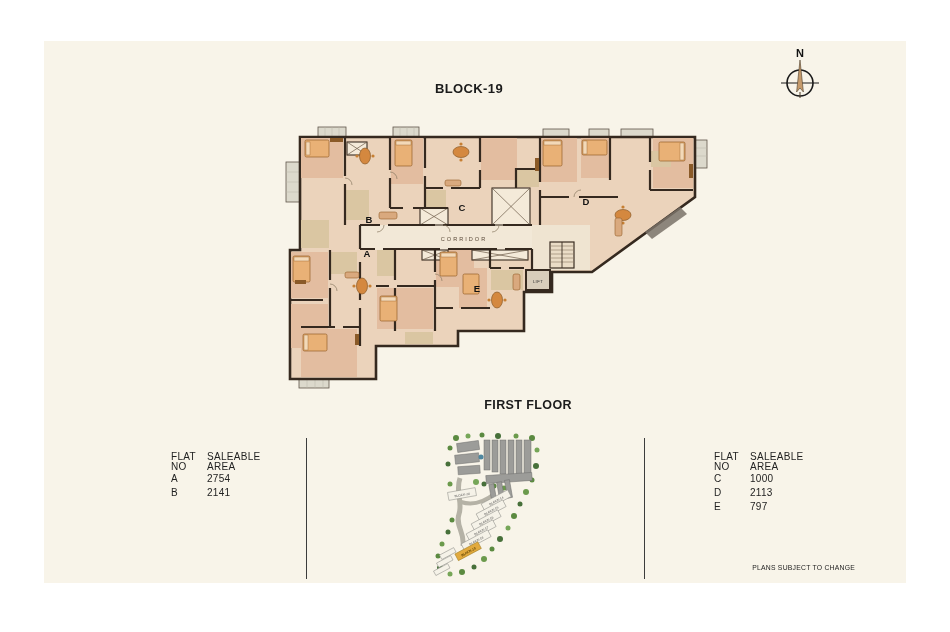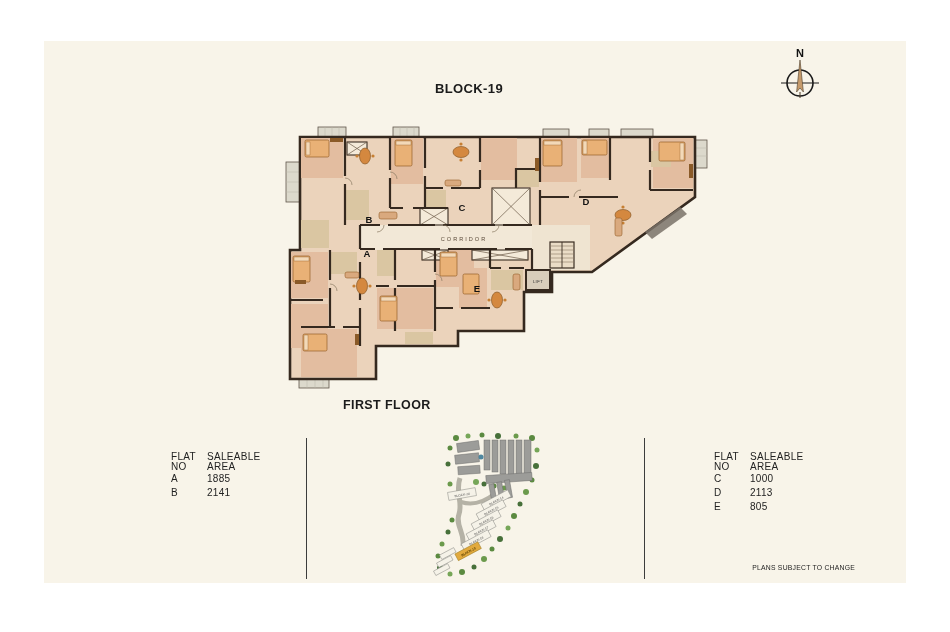--- a/index.html
+++ b/index.html
@@ -10,21 +10,21 @@
   .panel{
     position:absolute;left:44px;top:41px;width:862px;height:542px;
     background:#f8f4e9;
   }
   .abs{position:absolute;}
   .title{
     position:absolute;left:369px;top:81px;width:200px;text-align:center;
     font-size:13px;font-weight:bold;letter-spacing:.4px;color:#1b1b1b;
   }
   .floor-title{
-    position:absolute;left:343px;top:398px;width:200px;text-align:left;
+    position:absolute;left:372px;top:398px;width:200px;text-align:right;
     font-size:12.5px;font-weight:bold;letter-spacing:.4px;color:#1b1b1b;
   }
   .divider{
     position:absolute;top:438px;width:1px;height:141px;background:#3c3c3c;
   }
   .area-table{
     position:absolute;font-size:10px;line-height:9.5px;color:#222;
     letter-spacing:.3px;
   }
   .area-table .row{display:grid;grid-template-columns:36px auto;margin-bottom:4.5px;}
@@ -268,21 +268,21 @@
       <span>FLAT</span><br>
       <span>NO</span>
     </span>
     <span>
       <span>SALEABLE</span><br>
       <span>AREA</span>
     </span>
   </div>
   <div class="row">
     <span>A</span>
-    <span>1885</span>
+    <span>2754</span>
   </div>
   <div class="row">
     <span>B</span>
     <span>2141</span>
   </div>
 </div>
 
 <div class="area-table" style="left:714px;top:452px;">
   <div class="row hdr">
     <span>
@@ -297,21 +297,21 @@
   <div class="row">
     <span>C</span>
     <span>1000</span>
   </div>
   <div class="row">
     <span>D</span>
     <span>2113</span>
   </div>
   <div class="row">
     <span>E</span>
-    <span>805</span>
+    <span>797</span>
   </div>
 </div>
 
 <svg class="abs" style="left:424px;top:432px;" width="118" height="148" viewBox="0 0 118 148">
 
   <g>
     <circle cx="32" cy="6" r="3" fill="#5b8a40"></circle>
       <circle cx="44" cy="4" r="2.5" fill="#76a658"></circle>
     <circle cx="58" cy="3" r="2.5" fill="#5b8a40"></circle>
       <circle cx="74" cy="4" r="3" fill="#47703a"></circle>

